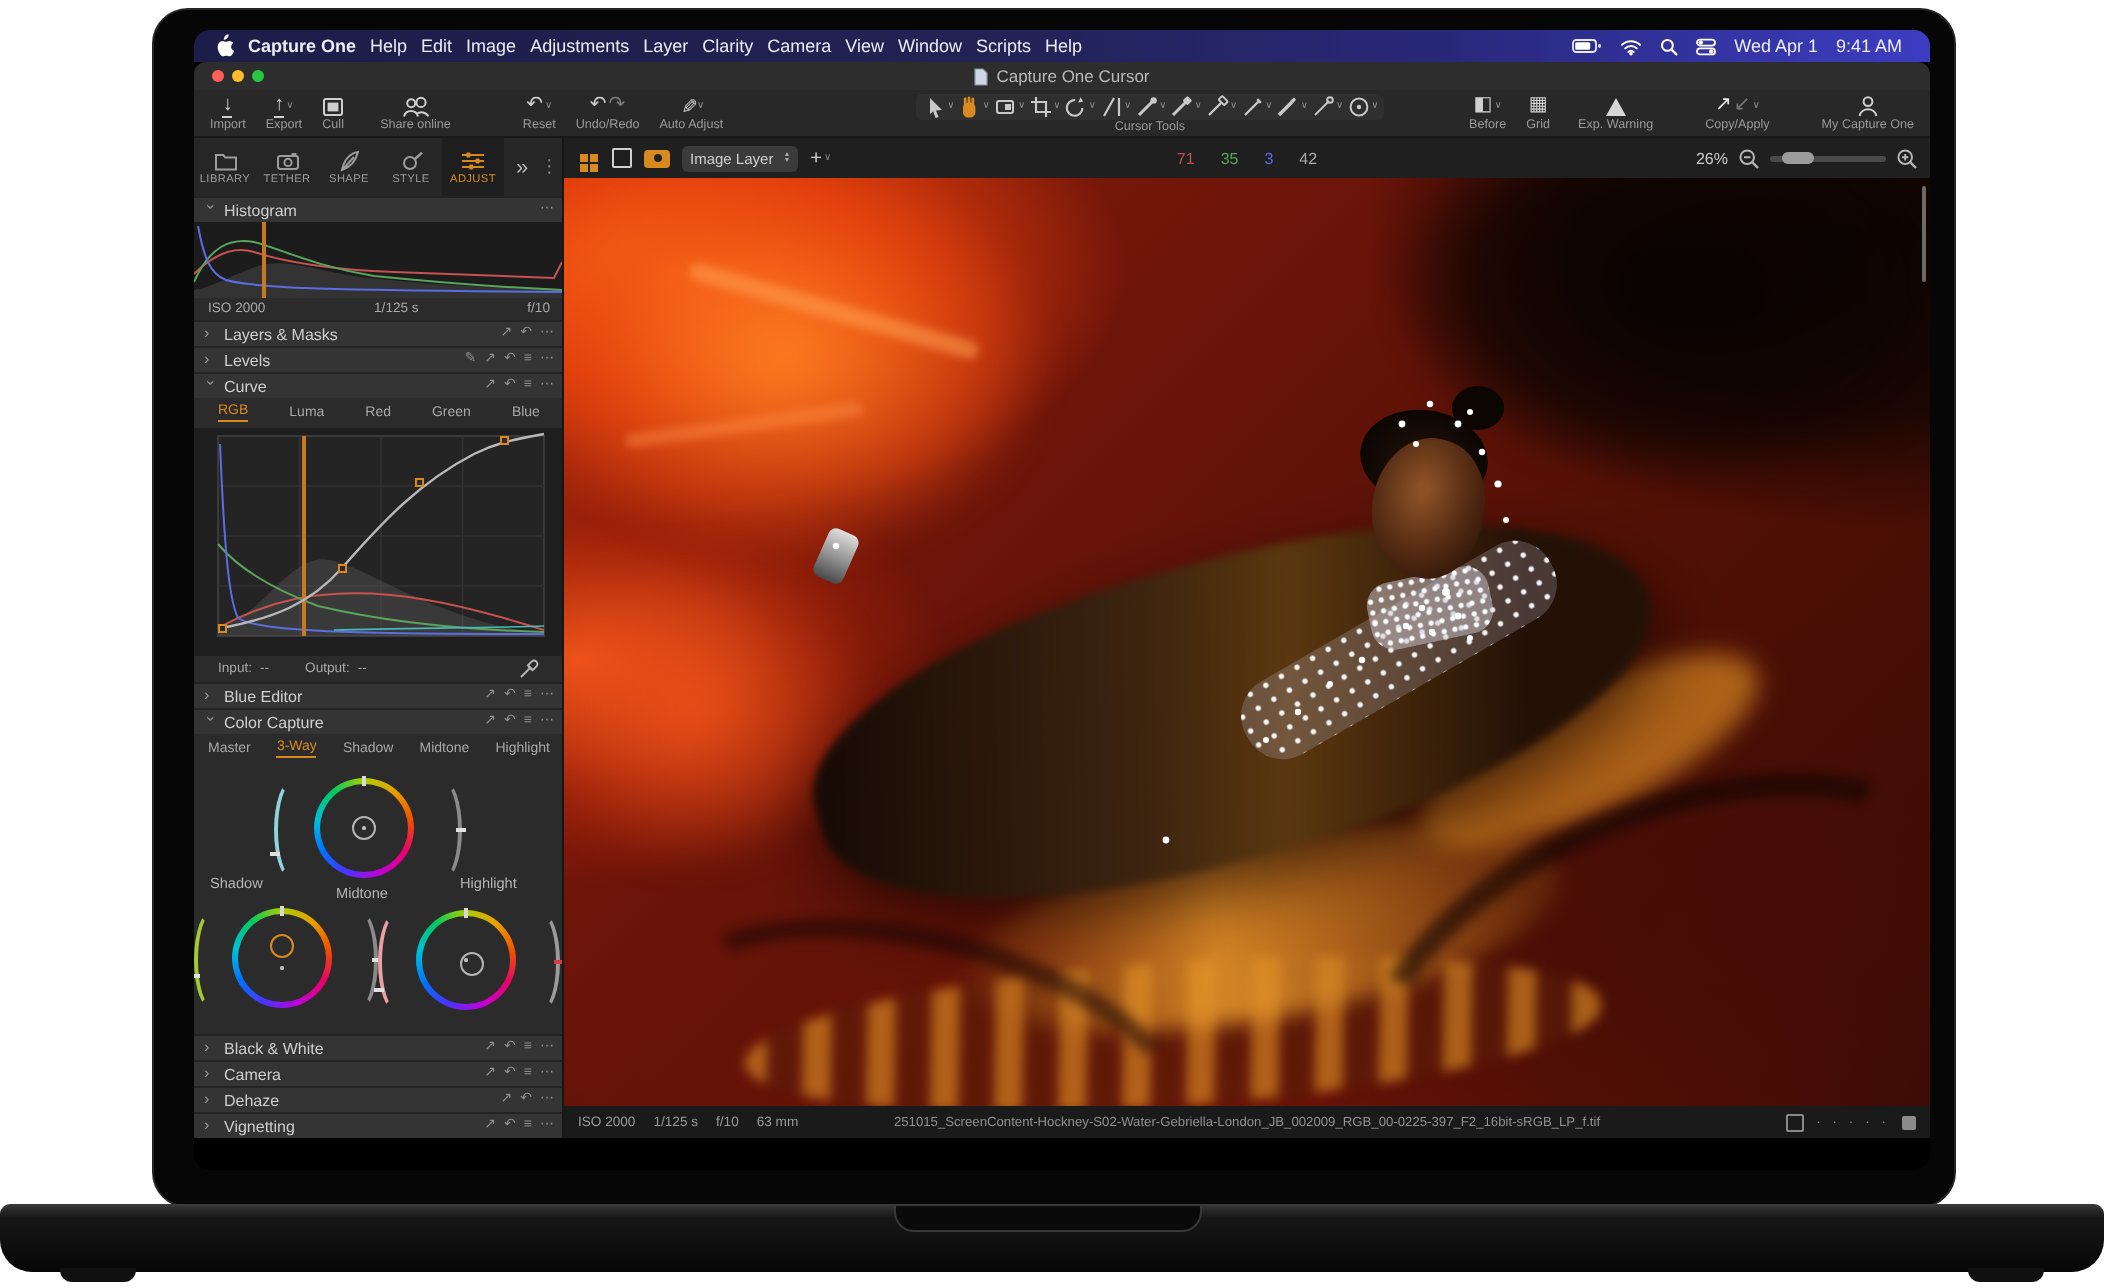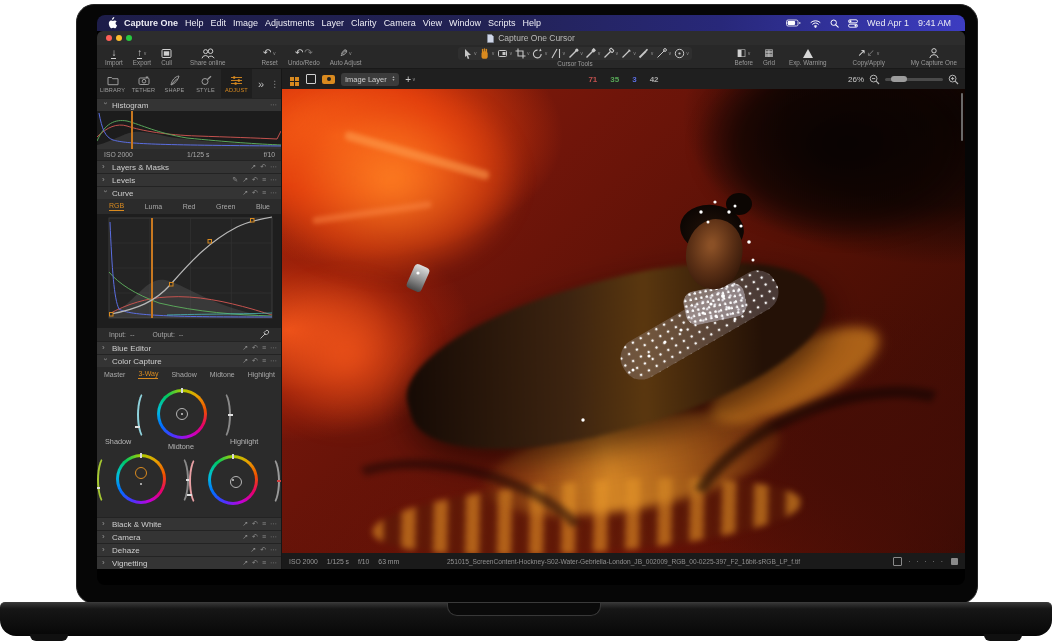--- a/index.html
+++ b/index.html
@@ -93,21 +93,21 @@
   .g4{position:relative;width:4px;height:4px;background:#d98a1f;margin-right:6px;margin-left:2px;
       box-shadow:5px 0 0 #d98a1f,0 5px 0 #d98a1f,5px 5px 0 #d98a1f;}
   .sqo{width:8px;height:8px;border:1px solid #d0d0d0;border-radius:1px;}
   .camo{position:relative;width:13px;height:9px;background:#d98a1f;border-radius:2px;}
   .camo::after{content:"";position:absolute;left:4.5px;top:2.5px;width:4px;height:4px;border-radius:50%;background:#222;}
   .layersel{display:flex;align-items:center;height:13px;background:#3b3b3b;border-radius:3px;
             padding:0 4px;gap:5px;color:#cfcfcf;font-size:7.5px;}
   .stepper{display:flex;flex-direction:column;font-size:3.5px;line-height:3.2px;color:#aaa;}
   .addlayer{display:flex;align-items:center;gap:1px;color:#cfcfcf;font-size:10px;}
   .rgbout{position:absolute;left:0;width:100%;top:0;height:20px;display:flex;align-items:center;
-          justify-content:center;gap:13px;font-size:8px;font-weight:bold;}
+          justify-content:center;gap:13px;font-size:8px;}
   .zoomctl{margin-left:auto;display:flex;align-items:center;gap:5px;color:#c9c9c9;font-size:8px;}
   .ztrack{position:relative;width:58px;height:3px;background:#4a4a4a;border-radius:2px;}
   .zthumb{position:absolute;left:6px;top:-1.5px;width:16px;height:6px;background:#9c9c9c;border-radius:3px;}
   .photo{position:absolute;left:0;top:20px;width:683px;height:464px;overflow:hidden;
     background:
       radial-gradient(46% 38% at 8% 10%,#ff6a1a 0%,#e03c0c 32%,rgba(170,32,8,0) 72%),
       radial-gradient(36% 32% at 1% 52%,rgba(242,84,26,.95) 0%,rgba(190,42,10,.55) 42%,rgba(0,0,0,0) 75%),
       radial-gradient(48% 40% at 97% 6%,#0c0402 0%,rgba(22,6,3,.85) 48%,rgba(0,0,0,0) 80%),
       radial-gradient(60% 52% at 86% 82%,rgba(70,13,6,.9) 0%,rgba(0,0,0,0) 70%),
       radial-gradient(72% 60% at 50% 108%,rgba(116,20,7,.95) 0%,rgba(0,0,0,0) 72%),

